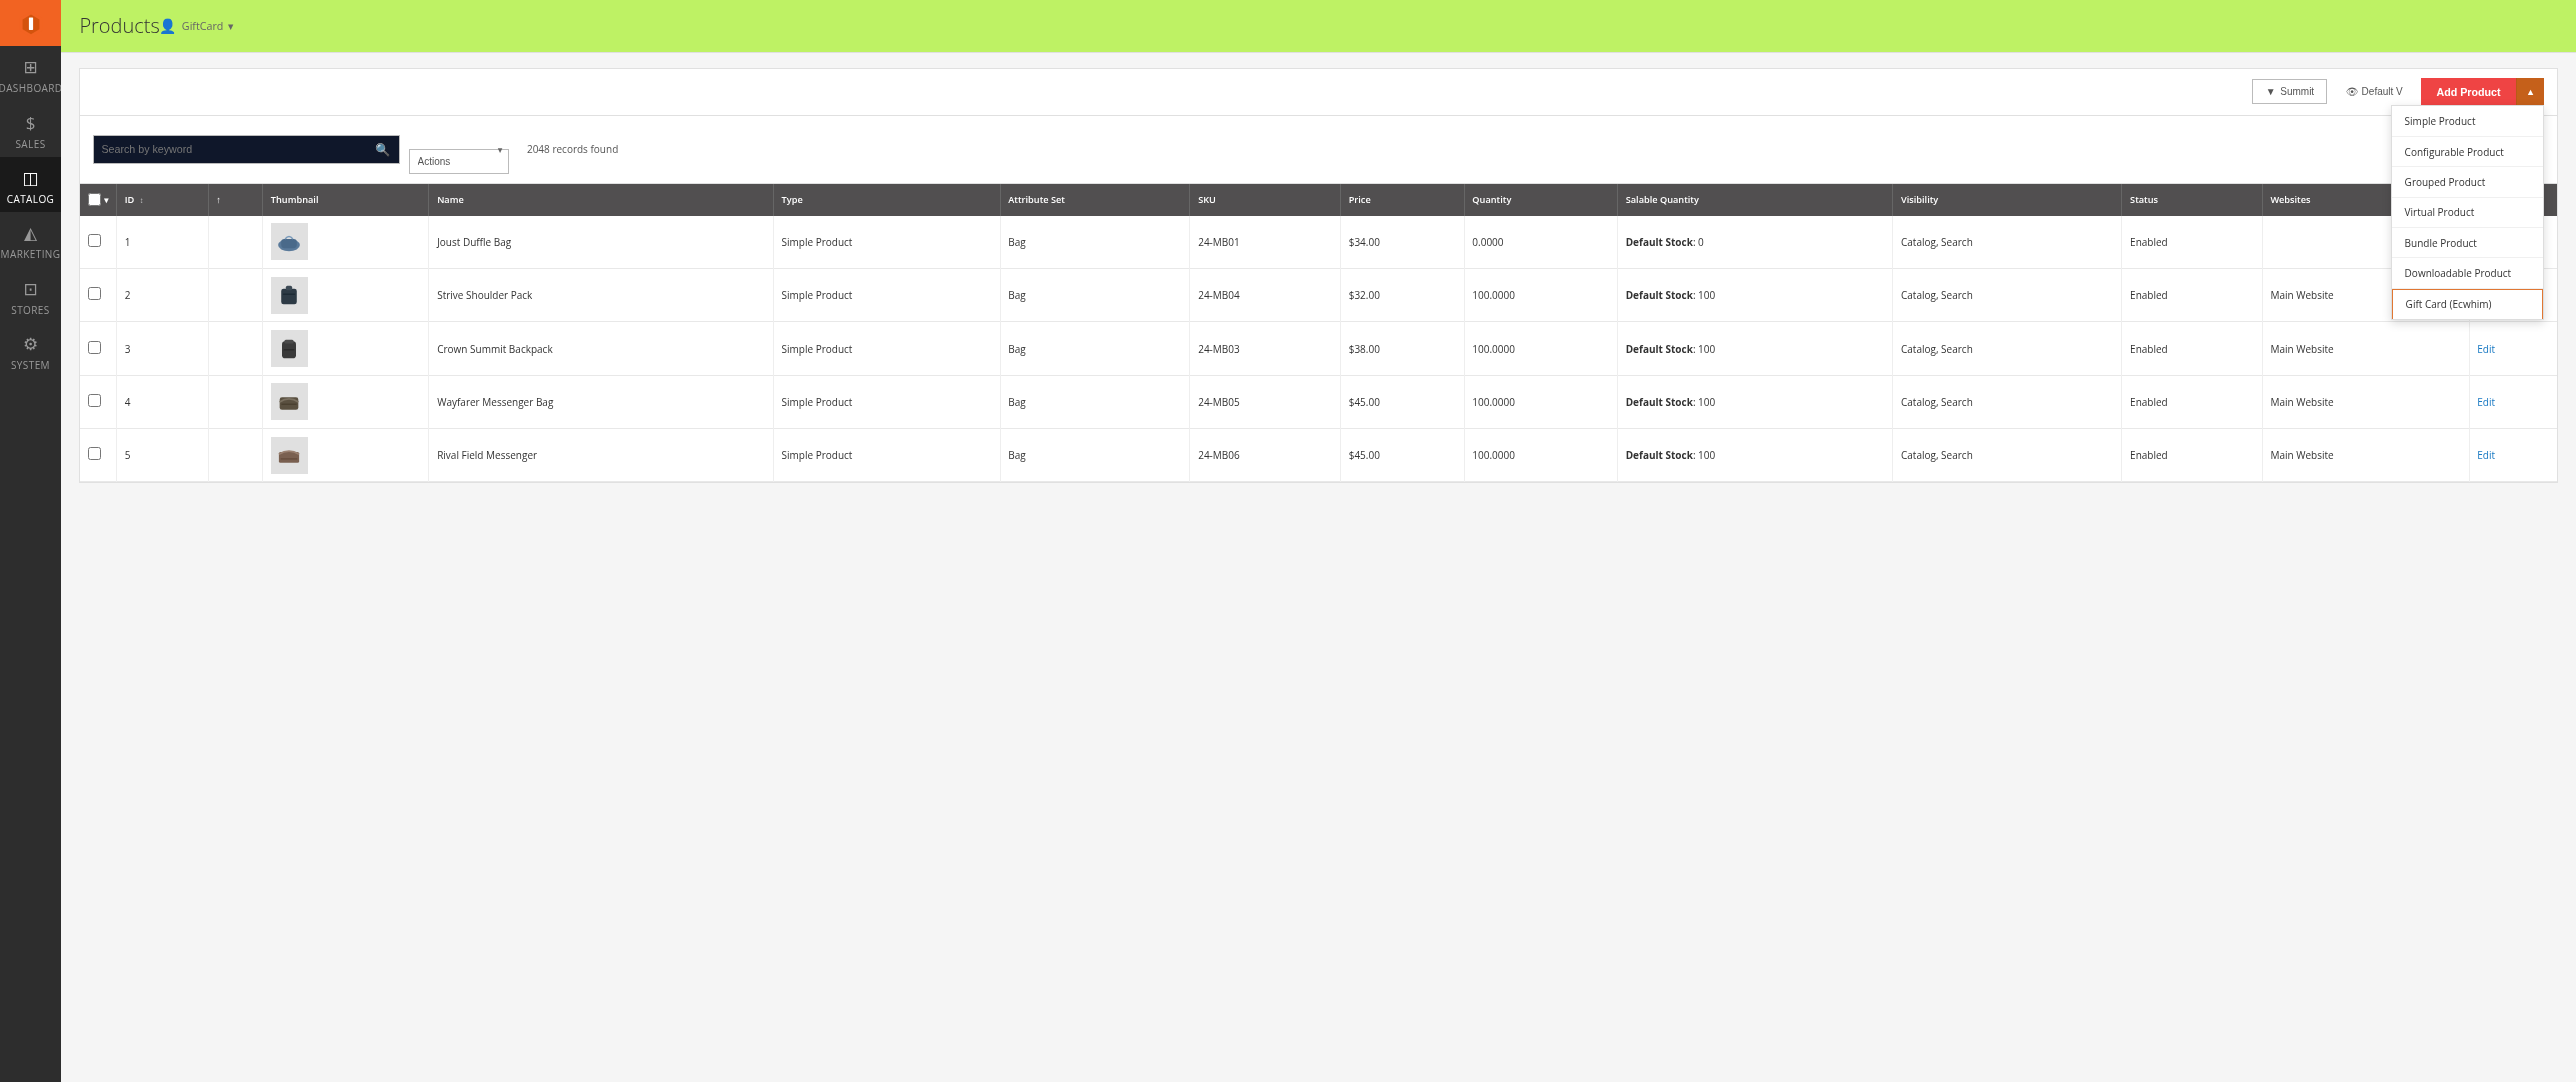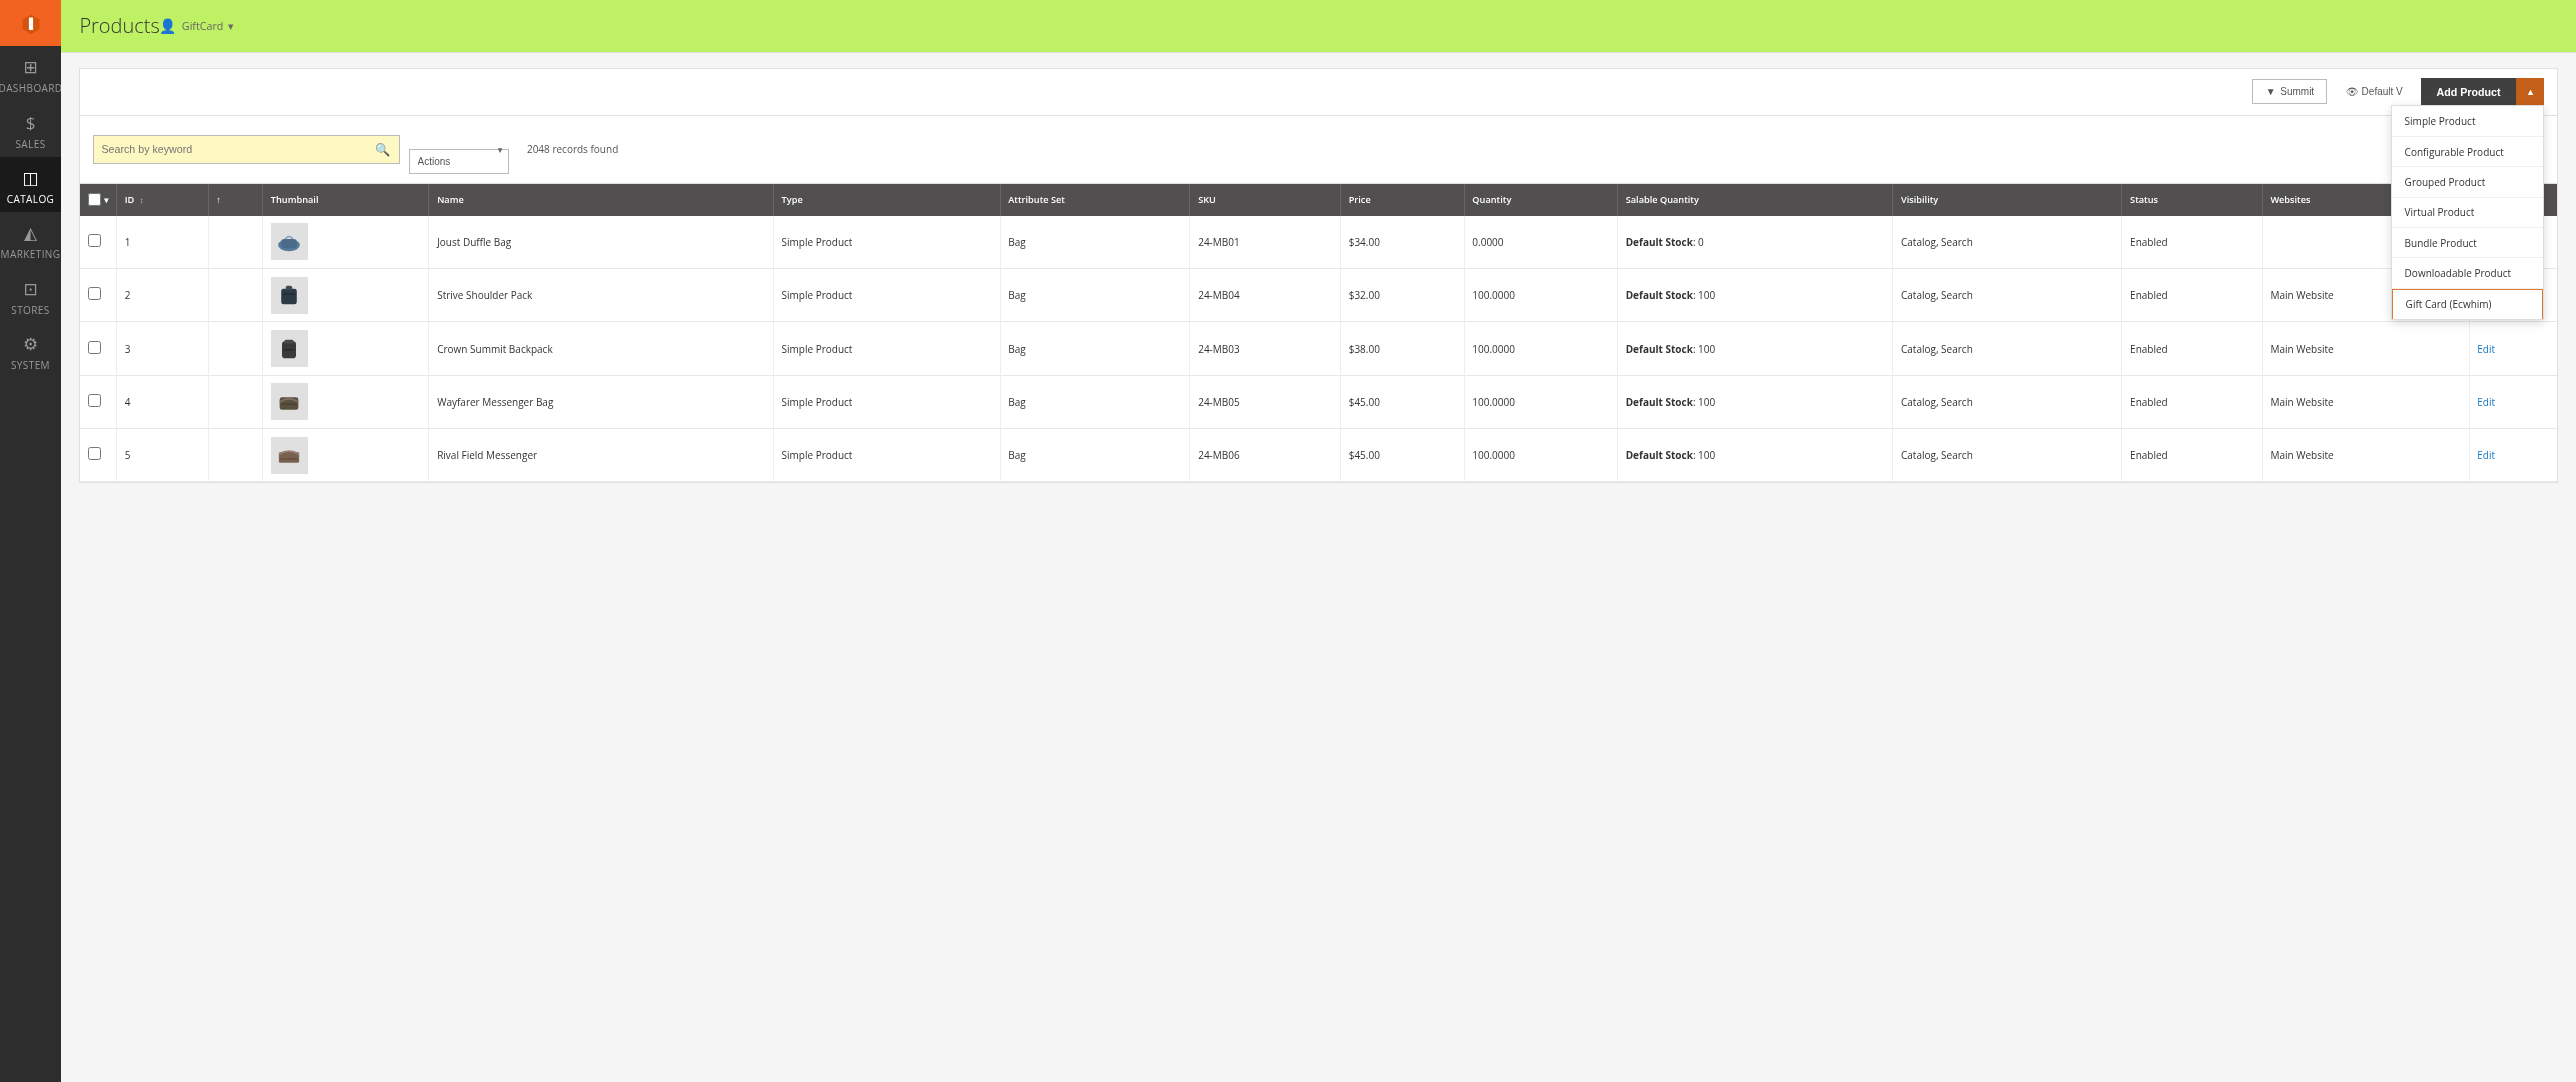--- a/index.html
+++ b/index.html
@@ -116,21 +116,21 @@
       cursor: pointer;
       font-size: 10px;
       color: #555;
     }
 
     .add-product-group {
       display: flex;
       position: relative;
     }
     .add-product-btn {
-      background: #404040;
+      background: #ef4444;
       color: #fff;
       border: none;
       padding: 7.7px 15.3px;
       font-size: 10.7px;
       cursor: pointer;
       font-weight: 600;
     }
     .add-product-arrow {
       background: #c5601a;
       color: #fff;
@@ -171,21 +171,21 @@
       border-top: none;
       padding: 9.2px 12.3px;
       display: flex;
       align-items: center;
       gap: 9.2px;
     }
     .search-box {
       display: flex;
       align-items: center;
       border: 0.8px solid #bbb;
-      background: #fef9c3;
+      background: #0f172a;
       padding: 4.6px 7.7px;
       flex: 0 0 307px;
     }
     .search-input {
       border: none;
       outline: none;
       font-size: 10.7px;
       flex: 1;
       color: #666;
       background: transparent;

